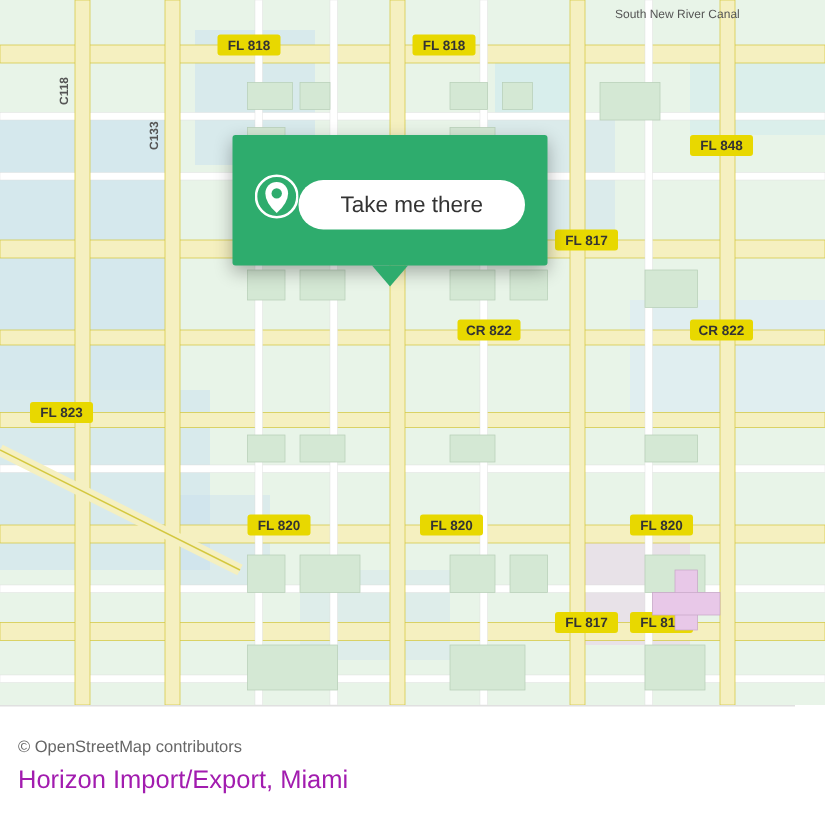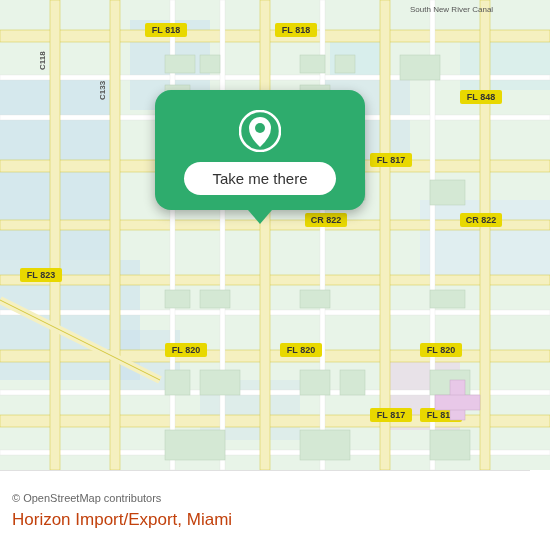--- a/index.html
+++ b/index.html
@@ -28,24 +28,24 @@
       top: 0; left: 0;
     }
 
     
     #popup-card {
       position: absolute;
       top: 90px;
       left: 155px;
       width: 210px;
       background: #2eac6d;
-      border-radius: 16px;
+      border-radius: 2px;
       padding: 20px 15px 15px 15px;
       display: flex;
-      flex-direction: column;
+      flex-direction: row;
       align-items: center;
       box-shadow: 0 4px 12px rgba(0,0,0,0.3);
     }
 
     #popup-card::after {
       content: '';
       position: absolute;
       bottom: -14px;
       left: 50%;
       transform: translateX(-50%);
@@ -92,21 +92,21 @@
 
     #bottom-content {
       display: flex;
       align-items: center;
       justify-content: space-between;
     }
 
     #location-name {
       font-size: 17px;
       font-weight: 500;
-      color: #c2410c;
+      color: #a21caf;
     }
 
     #moovit-logo {
       display: flex;
       align-items: center;
       gap: 4px;
     }
 
     #moovit-pin {
       width: 28px;

